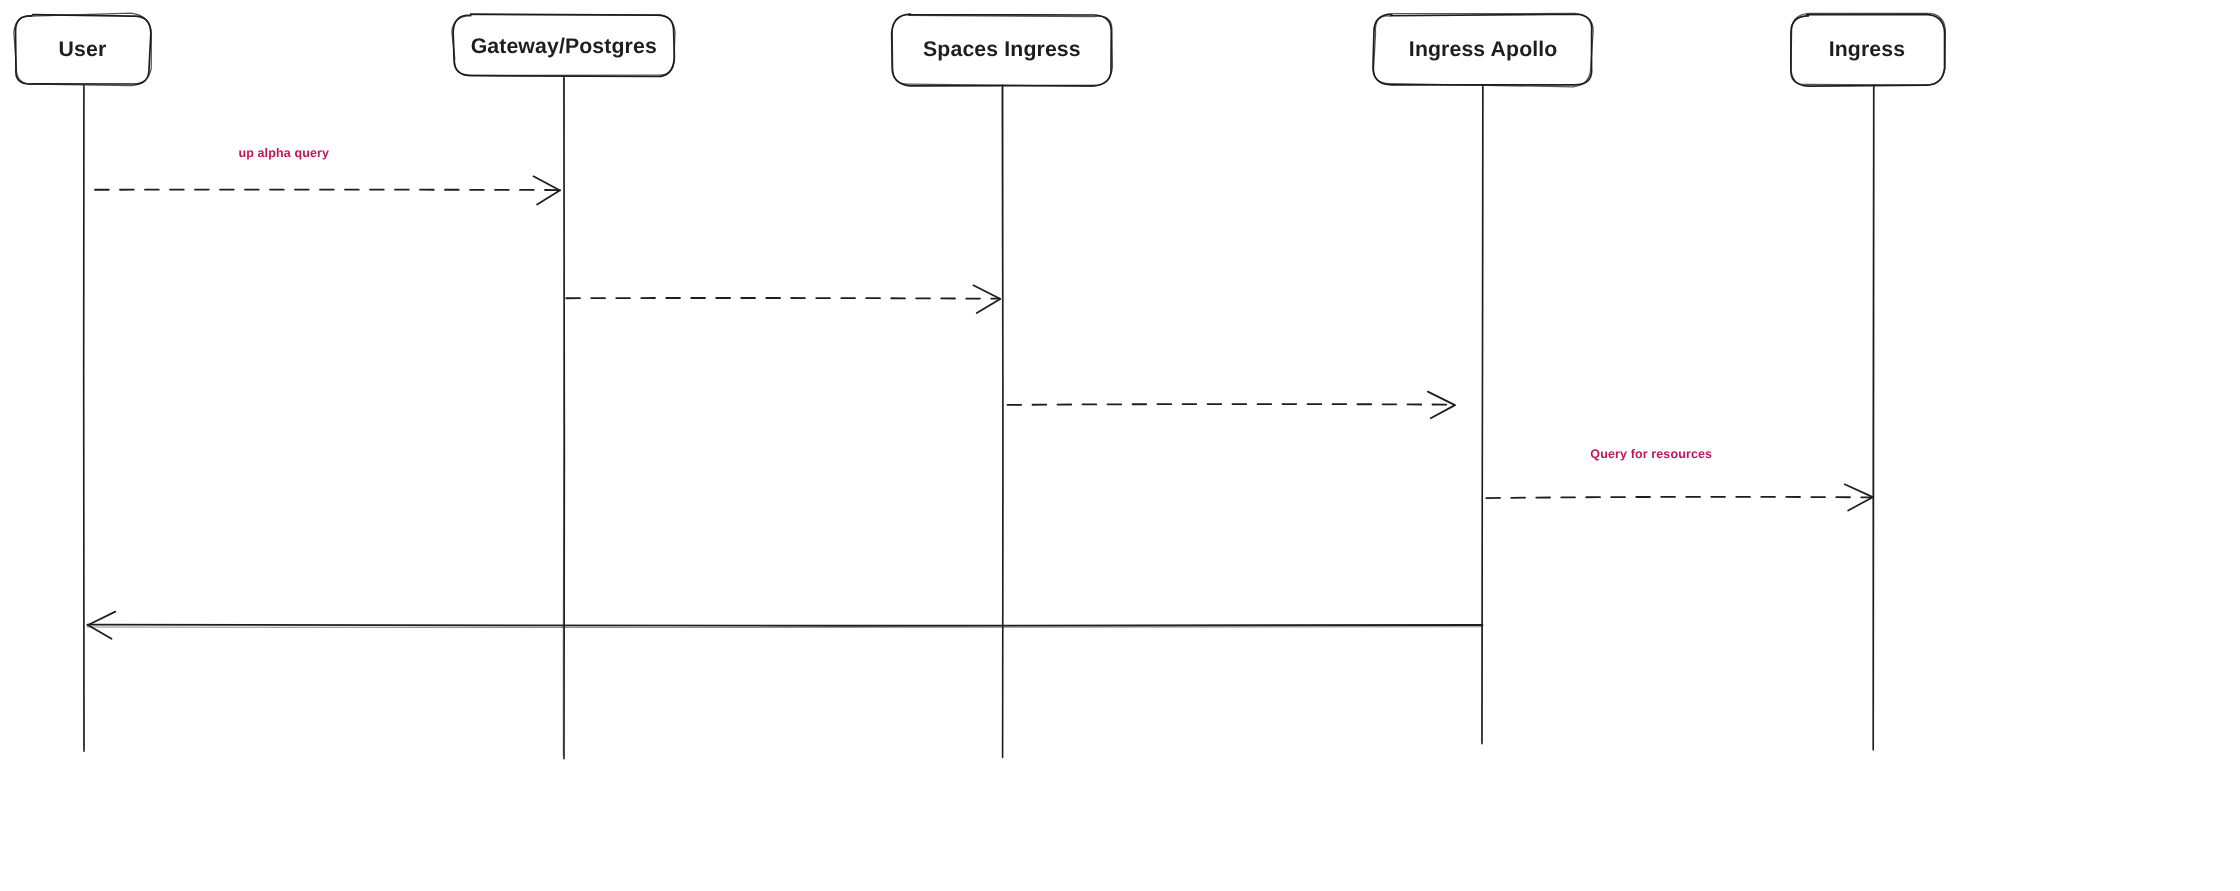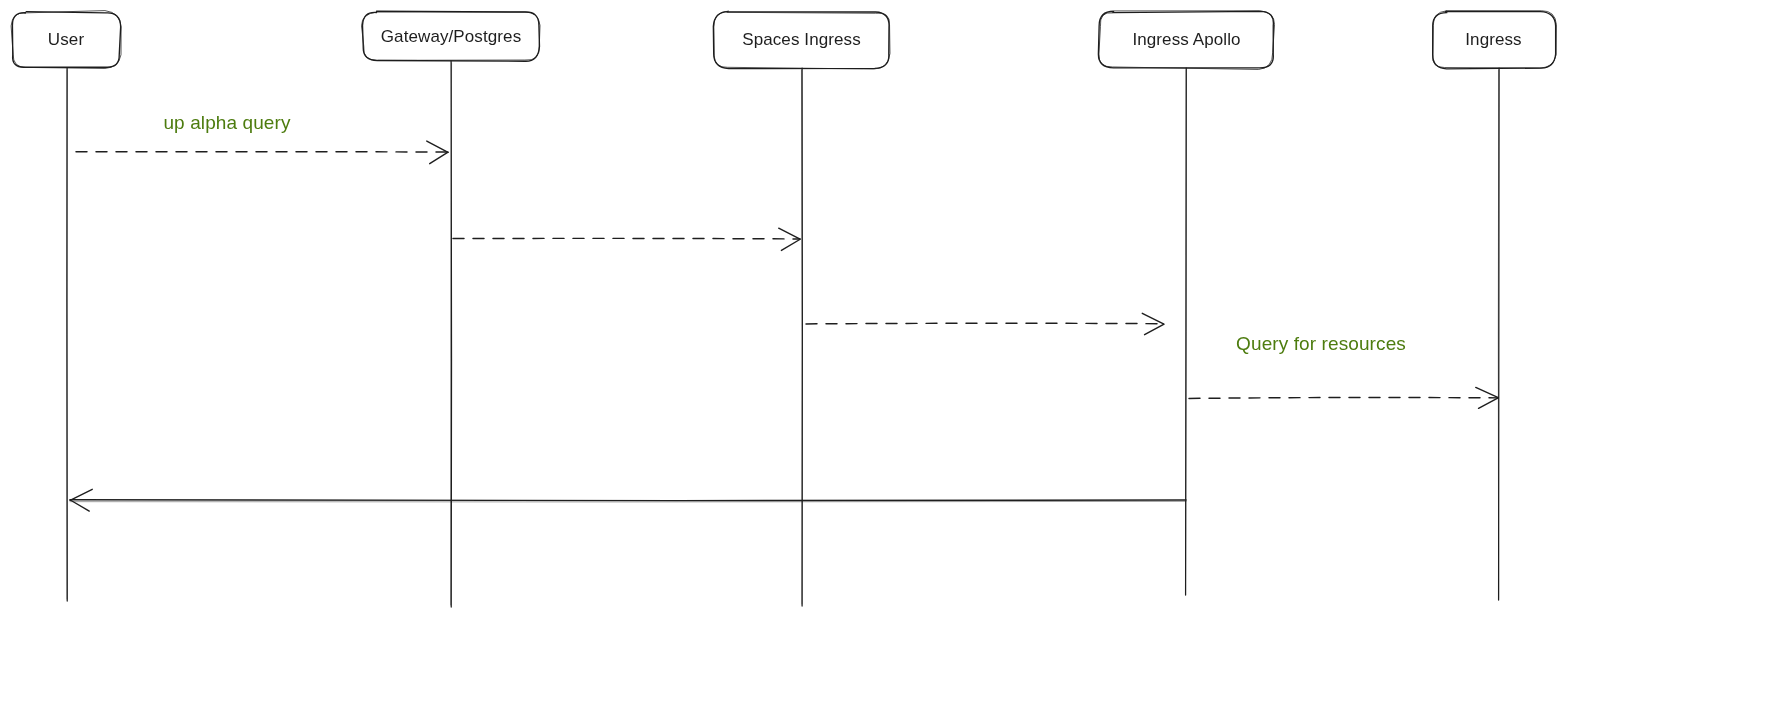--- a/index.html
+++ b/index.html
@@ -11,20 +11,21 @@
   body {
     font-family: "Liberation Sans", "DejaVu Sans", sans-serif;
     -webkit-font-smoothing: antialiased;
   }
   #canvas {
     position: relative;
     width: 1792px;
     height: 713px;
     background: #ffffff;
     overflow: hidden;
+    font-weight: bold;
   }
   #diagram-svg {
     position: absolute;
     left: 0;
     top: 0;
     width: 1792px;
     height: 713px;
     display: block;
   }
   .participant-label {
@@ -32,22 +33,22 @@
     font-size: 17px;
     color: #1e1e1e;
     white-space: nowrap;
     transform: translate(-50%, -50%);
     letter-spacing: 0.1px;
     pointer-events: none;
     font-family: "Liberation Sans", "DejaVu Sans", sans-serif;
   }
   .message-label {
     position: absolute;
-    font-size: 19px;
-    color: #4d7c0f;
+    font-size: 10px;
+    color: #be185d;
     white-space: nowrap;
     transform: translate(-50%, -50%);
     letter-spacing: 0.1px;
     font-family: "Liberation Sans", "DejaVu Sans", sans-serif;
   }
 </style>
 </head>
 <body>
 
 <div id="canvas">
@@ -134,16 +135,16 @@
 
   <div id="participant-labels">
       <div class="participant-label" style="left: 66px; top: 40px;">User</div>
       <div class="participant-label" style="left: 451px; top: 36.5px;">Gateway/Postgres</div>
       <div class="participant-label" style="left: 801.5px; top: 40px;">Spaces Ingress</div>
       <div class="participant-label" style="left: 1186.5px; top: 40px;">Ingress Apollo</div>
       <div class="participant-label" style="left: 1493.5px; top: 40px;">Ingress</div>
     </div>
   <div id="message-labels">
       <div class="message-label" style="left: 227px; top: 123px;">up alpha query</div>
-      <div class="message-label" style="left: 1321px; top: 344px;">Query for resources</div>
+      <div class="message-label" style="left: 1321px; top: 364px;">Query for resources</div>
     </div>
 
 </div>
 
 </body></html>

